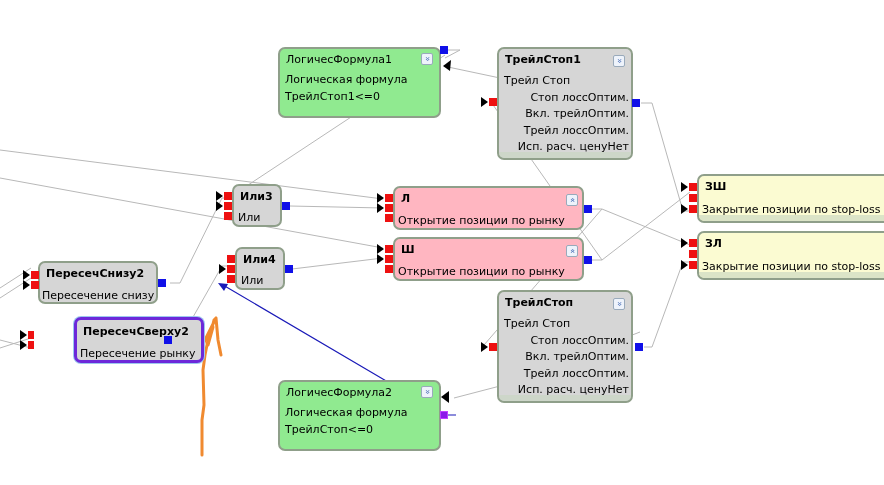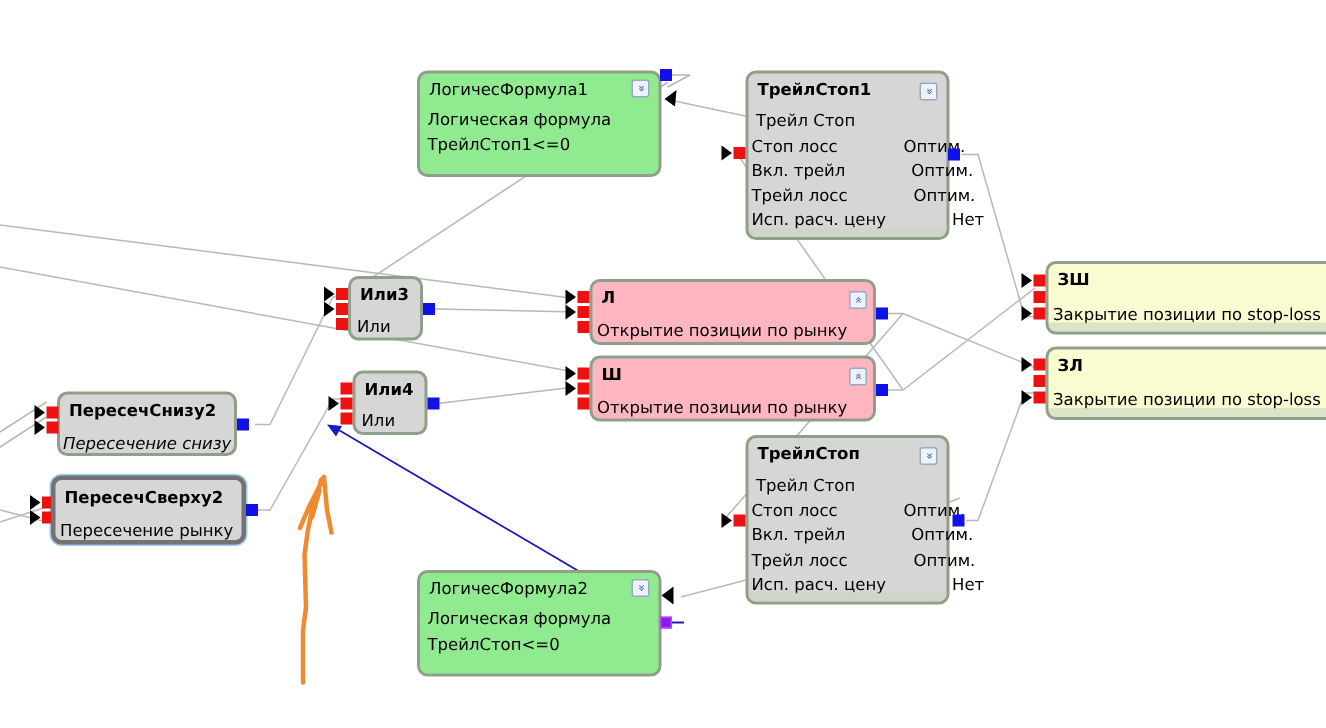--- a/index.html
+++ b/index.html
@@ -4,25 +4,25 @@
 <style>
   html, body { margin:0; padding:0; }
   body { width:884px; height:485px; background:#ffffff; position:relative; overflow:hidden;
          font-family:"DejaVu Sans", sans-serif; font-size:11px; color:#000; }
   #wires { position:absolute; left:0; top:0; width:884px; height:485px; pointer-events:none; }
   .node { position:absolute; box-sizing:border-box; border:2px solid #8f9f8a; border-radius:7px; }
   .node.green { background:#90ea90; }
   .node.gray { background:#d6d6d6; }
   .node.pink { background:#ffb6c1; }
   .node.yellow { background:#fbfbd2; }
-  .node.selected { border:3px solid #737373; box-shadow:0 0 0 1px #9cc8ee; }
+  .node.selected { border:3px solid #6d28d9; box-shadow:0 0 0 1px #9cc8ee;margin-left:40px; }
   .node .title { position:absolute; left:6px; top:4px; font-weight:bold; font-size:11px; white-space:nowrap; }
   .node .title.normal { font-weight:normal; }
   .node .sub { position:absolute; left:5px; font-size:11px; white-space:nowrap; }
-  .node .row { position:absolute; left:2px; right:2px; display:flex; justify-content:flex-start; font-size:11px; white-space:nowrap;gap:44px; }
+  .node .row { position:absolute; left:2px; right:2px; display:flex; justify-content:flex-end; font-size:11px; white-space:nowrap; }
   .node .footer { position:absolute; left:0; right:0; bottom:0; height:6px; background:#c7d6c0; border-radius:0 0 5px 5px; opacity:0.6; }
   .toggle { position:absolute; width:10px; height:10px; border:1px solid #9ab; background:#eef3fb; border-radius:2px;
             font-size:8px; line-height:10px; text-align:center; color:#3a62b0; }
   .port-in { position:absolute; width:8px; height:8px; background:#ee1111; }
   .port-out { position:absolute; width:8px; height:8px; background:#1010e8; }
   .port-out.purple { background:#8c1ae8; box-shadow:inset 0 0 0 1px #c040ff; }
   .arrow-in { position:absolute; width:0; height:0; border-top:5px solid transparent; border-bottom:5px solid transparent; border-left:7px solid #000; }
   .clip { overflow:hidden; }
 </style>
 </head>
@@ -192,21 +192,21 @@
   <div class="footer"></div>
 </div>
 <div class="arrow-in" style="left:681px;top:238px;"></div>
 <div class="port-in" style="left:689px;top:239px;"></div>
 <div class="port-in" style="left:689px;top:250px;"></div>
 <div class="arrow-in" style="left:681px;top:260px;"></div>
 <div class="port-in" style="left:689px;top:261px;"></div>
 
 <div class="node gray" style="left:38px;top:261px;width:120px;height:43px;text-align:center;">
   <span class="title">ПересечСнизу2</span>
-  <span class="sub" style="top:26px;left:2px;font-style:italic;">Пересечение снизу</span>
+  <span class="sub" style="top:26px;left:2px;">Пересечение снизу</span>
 </div>
 <div class="arrow-in" style="left:23px;top:270px;"></div>
 <div class="port-in" style="left:31px;top:271px;"></div>
 <div class="arrow-in" style="left:23px;top:280px;"></div>
 <div class="port-in" style="left:31px;top:281px;"></div>
 <div class="port-out" style="left:158px;top:279px;"></div>
 
 <div class="node gray selected" style="left:34px;top:317px;width:130px;height:46px;">
   <span class="title" style="left:6px;top:5px;">ПересечСверху2</span>
   <span class="sub" style="top:27px;left:3px;">Пересечение рынку</span>

